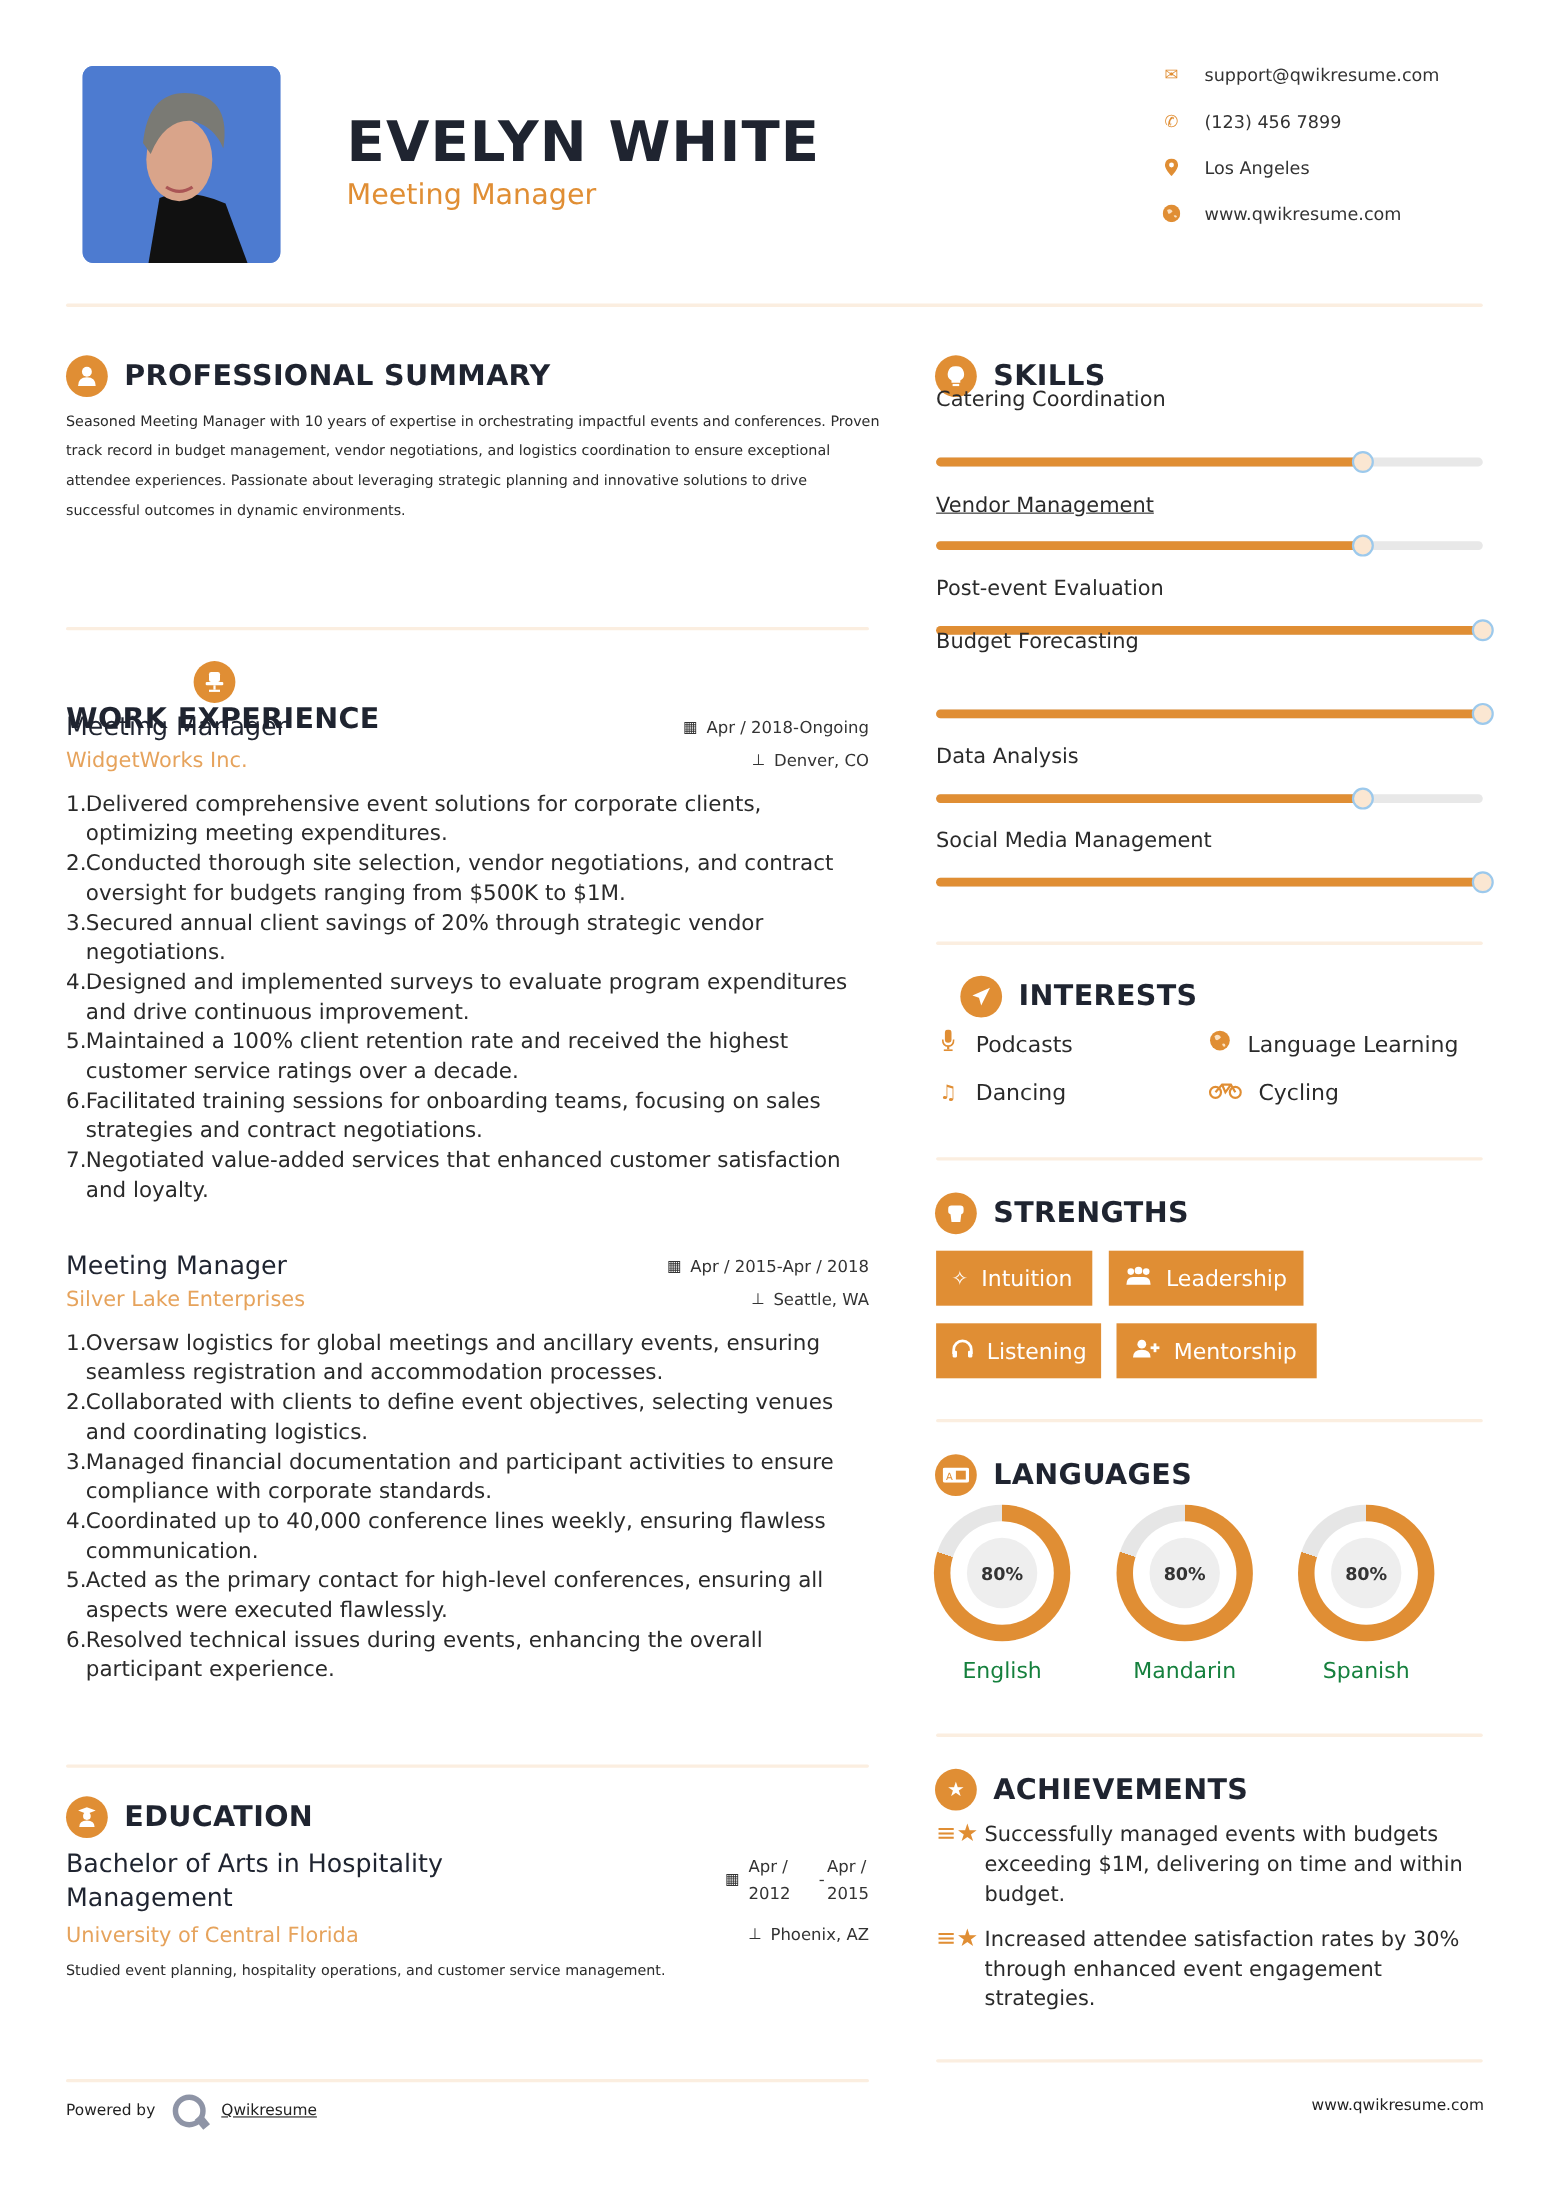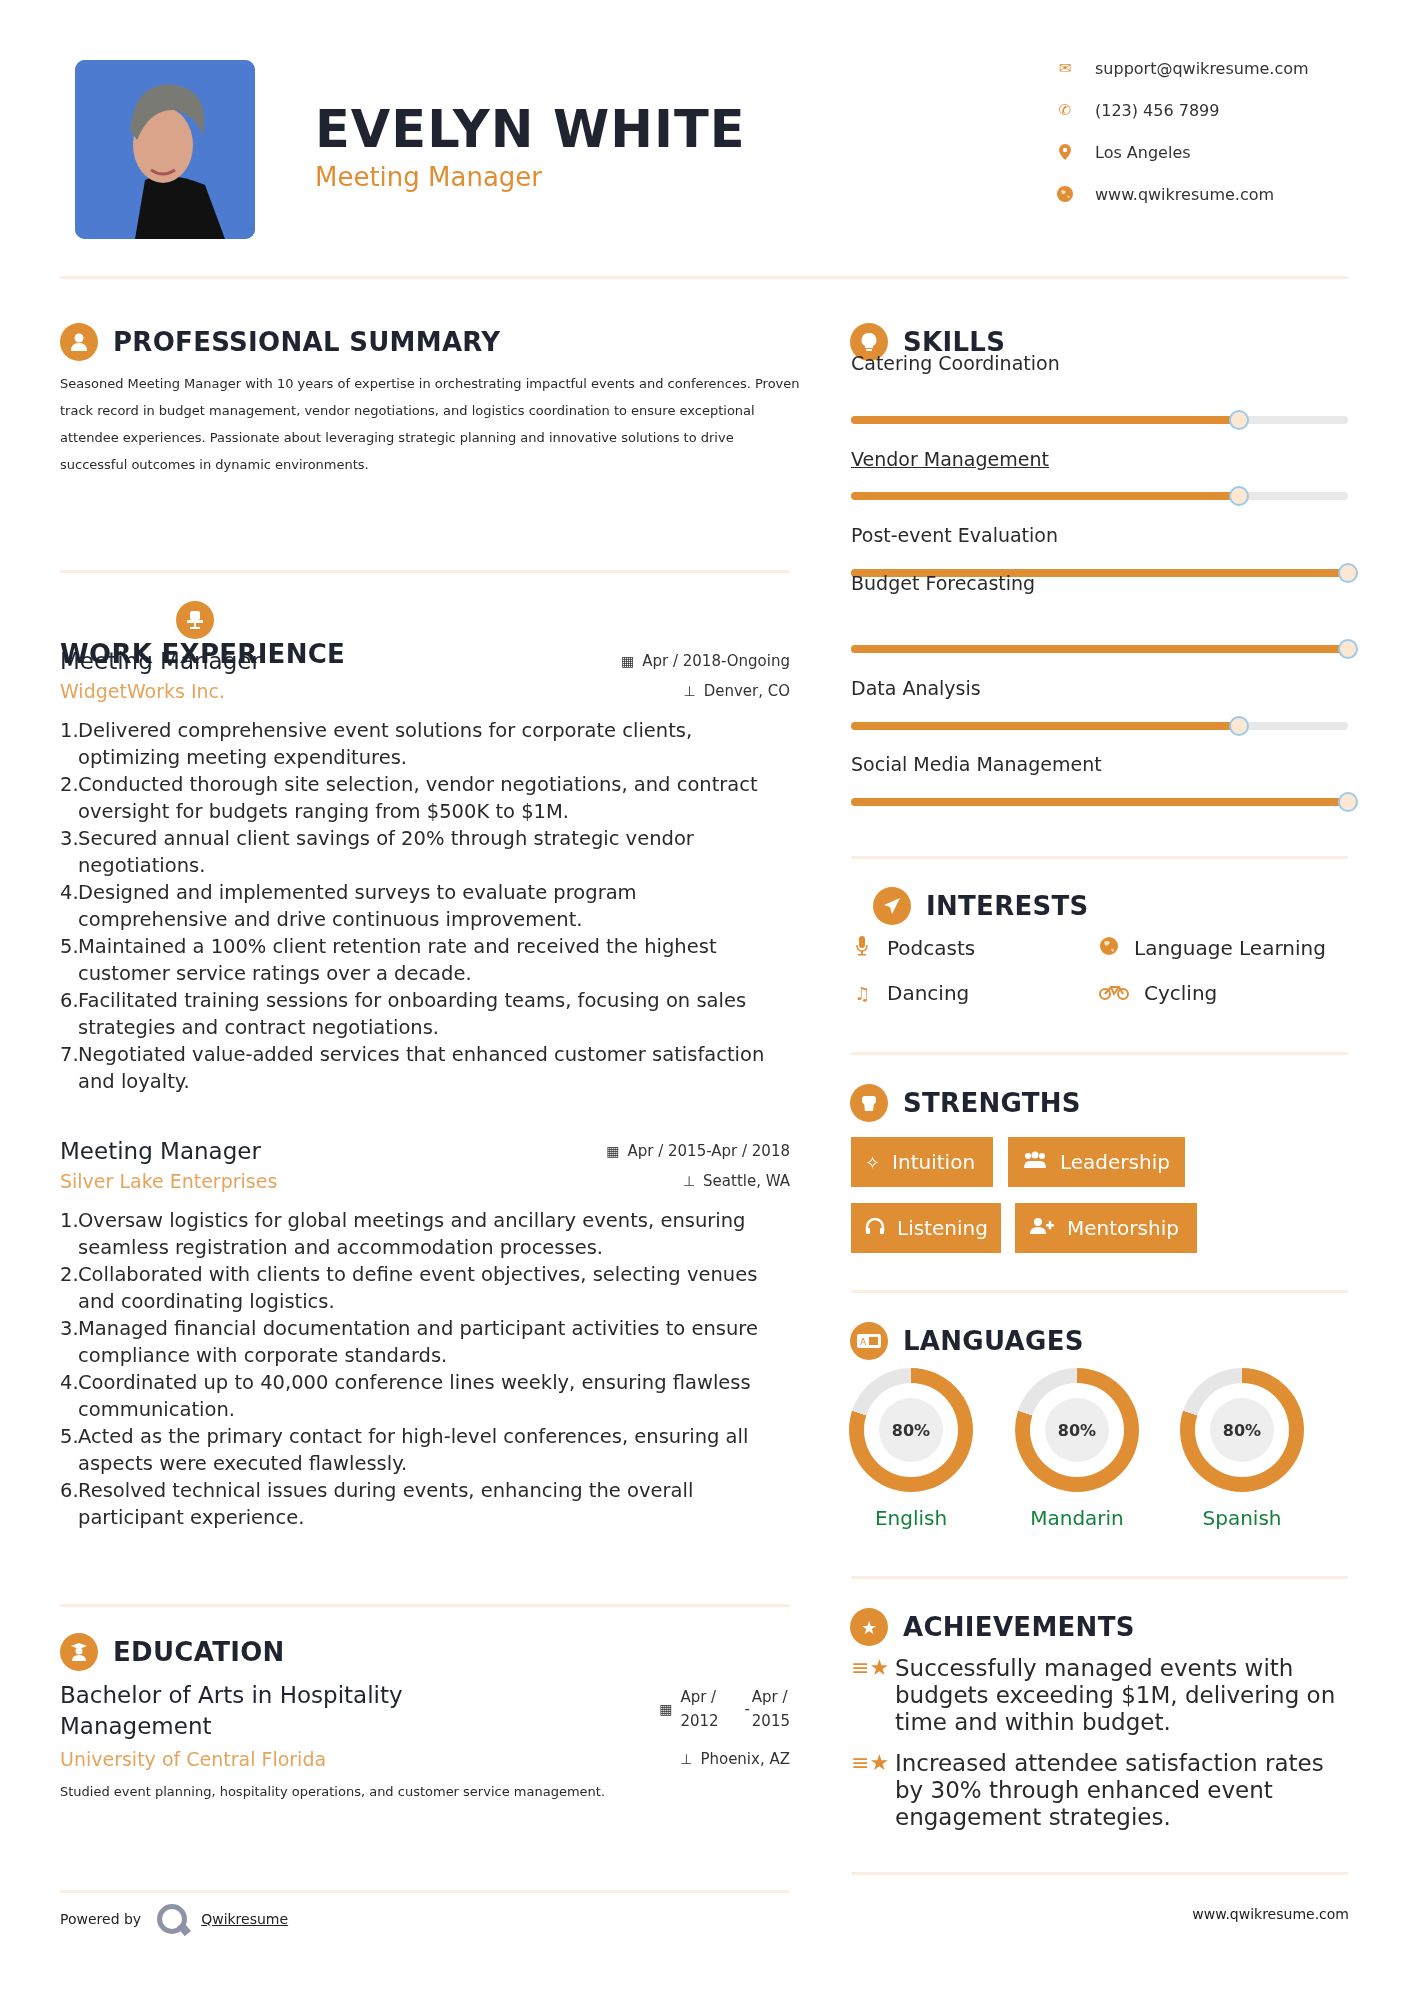--- a/index.html
+++ b/index.html
@@ -46,21 +46,21 @@
   
   .lang { position: absolute; width: 124px; text-align: center; }
   .ring { width: 124px; height: 124px; border-radius: 50%; position: relative; }
   .ring-inner { position: absolute; left: 15px; top: 15px; width: 94px; height: 94px; border-radius: 50%; background: #fff; display: flex; align-items: center; justify-content: center; }
   .ring-core { width: 64px; height: 64px; border-radius: 50%; background: #eeeeee; display: flex; align-items: center; justify-content: center; font-weight: bold; font-size: 16px; color: #333; }
   .lang-name { margin-top: 14px; font-size: 20px; color: #15803d; }
 
   
   .ach { display: flex; }
   .ach .ai { color: #e08e34; width: 44px; font-size: 22px; flex: none; }
-  .ach .at { font-size: 23px; line-height: 27px; color: #2a2a2a; }
+  .ach .at { font-size: 19px; line-height: 27px; color: #2a2a2a; }
 
   .footer-left { left: 60px; top: 1904px; font-size: 14px; color: #222; display: flex; align-items: center; }
   .q-logo { width: 30px; height: 30px; margin: 0 14px 0 16px; border-radius: 50%; border: 5px solid #8e94a6; position: relative; }
   .q-logo:after { content: ""; position: absolute; right: -6px; bottom: -6px; width: 8px; height: 12px; background: #8e94a6; transform: rotate(-40deg); }
   .footer-right { right: 58px; top: 1906px; font-size: 14px; color: #222; }
 </style>
 </head>
 <body>
 
 <div class="abs photo">
@@ -141,21 +141,21 @@
     <span class="company">WidgetWorks Inc.</span>
     <span class="meta">
       <span class="mi">⊥</span>
       <span>Denver, CO</span>
     </span>
   </div>
   <ol class="duties" style="margin-top:15px;">
     <li><span class="num">1.</span><span>Delivered comprehensive event solutions for corporate clients, optimizing meeting expenditures.</span></li>
     <li><span class="num">2.</span><span>Conducted thorough site selection, vendor negotiations, and contract oversight for budgets ranging from $500K to $1M.</span></li>
     <li><span class="num">3.</span><span>Secured annual client savings of 20% through strategic vendor negotiations.</span></li>
-    <li><span class="num">4.</span><span>Designed and implemented surveys to evaluate program comprehensive and drive continuous improvement.</span></li>
+    <li><span class="num">4.</span><span>Designed and implemented surveys to evaluate program expenditures and drive continuous improvement.</span></li>
     <li><span class="num">5.</span><span>Maintained a 100% client retention rate and received the highest customer service ratings over a decade.</span></li>
     <li><span class="num">6.</span><span>Facilitated training sessions for onboarding teams, focusing on sales strategies and contract negotiations.</span></li>
     <li><span class="num">7.</span><span>Negotiated value-added services that enhanced customer satisfaction and loyalty.</span></li>
   </ol>
 </div>
 
 <div class="abs" style="left:60px; top:1138px; width:730px;">
   <div style="display:flex; justify-content:space-between; align-items:center;">
     <span class="job-title">Meeting Manager</span>
     <span class="meta">

